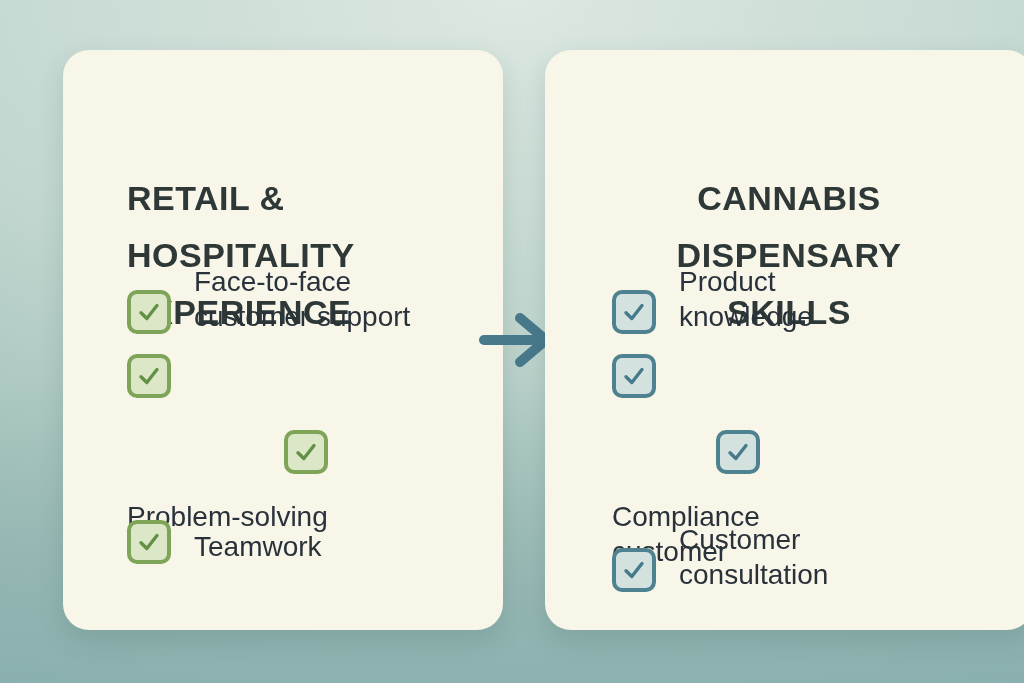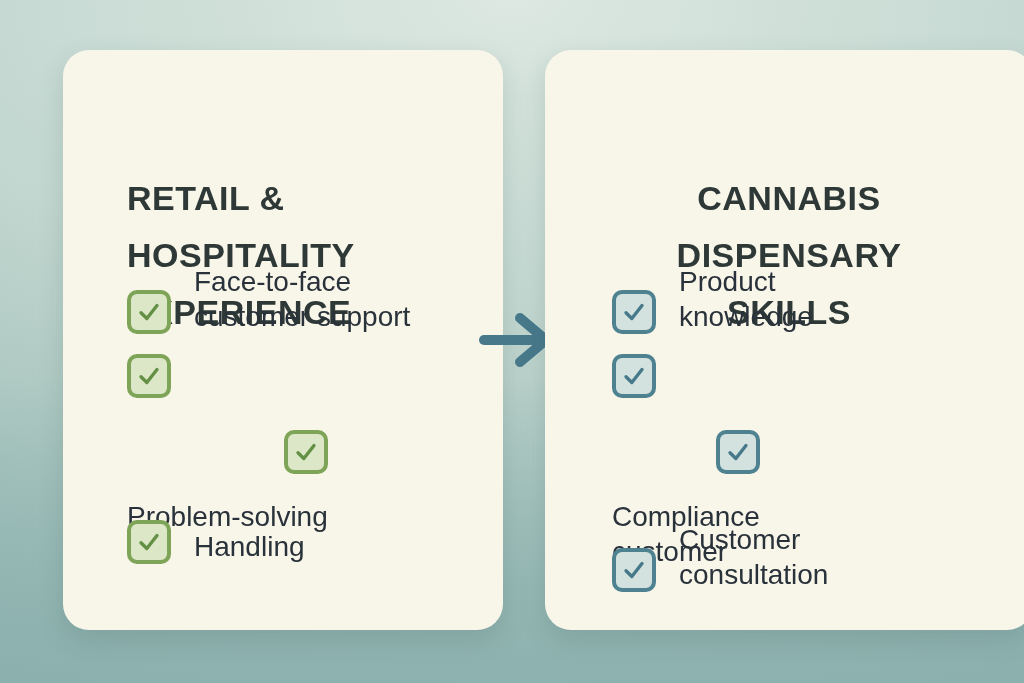--- a/index.html
+++ b/index.html
@@ -91,21 +91,21 @@
       </span>
       <div class="item-label">Problem-solving</div>
     </div>
 
     <div class="item item-4">
       <span class="checkbox green">
         <svg viewBox="0 0 44 44" fill="none" stroke="currentColor" stroke-width="4.6" stroke-linecap="round" stroke-linejoin="round">
             <path d="M11 23 L19 31 L33 13"></path>
           </svg>
       </span>
-      <div class="item-label">Handling</div>
+      <div class="item-label">Teamwork</div>
     </div>
   </section>
 
   <svg class="arrow" viewBox="0 0 82 60" fill="none" stroke="currentColor" stroke-width="10" stroke-linecap="round" stroke-linejoin="round">
     <path d="M6 30 L60 30"></path>
     <path d="M42 8 L68 30 L42 52"></path>
   </svg>
 
   <section class="card card-right">
     <h2 class="card-title">CANNABIS

